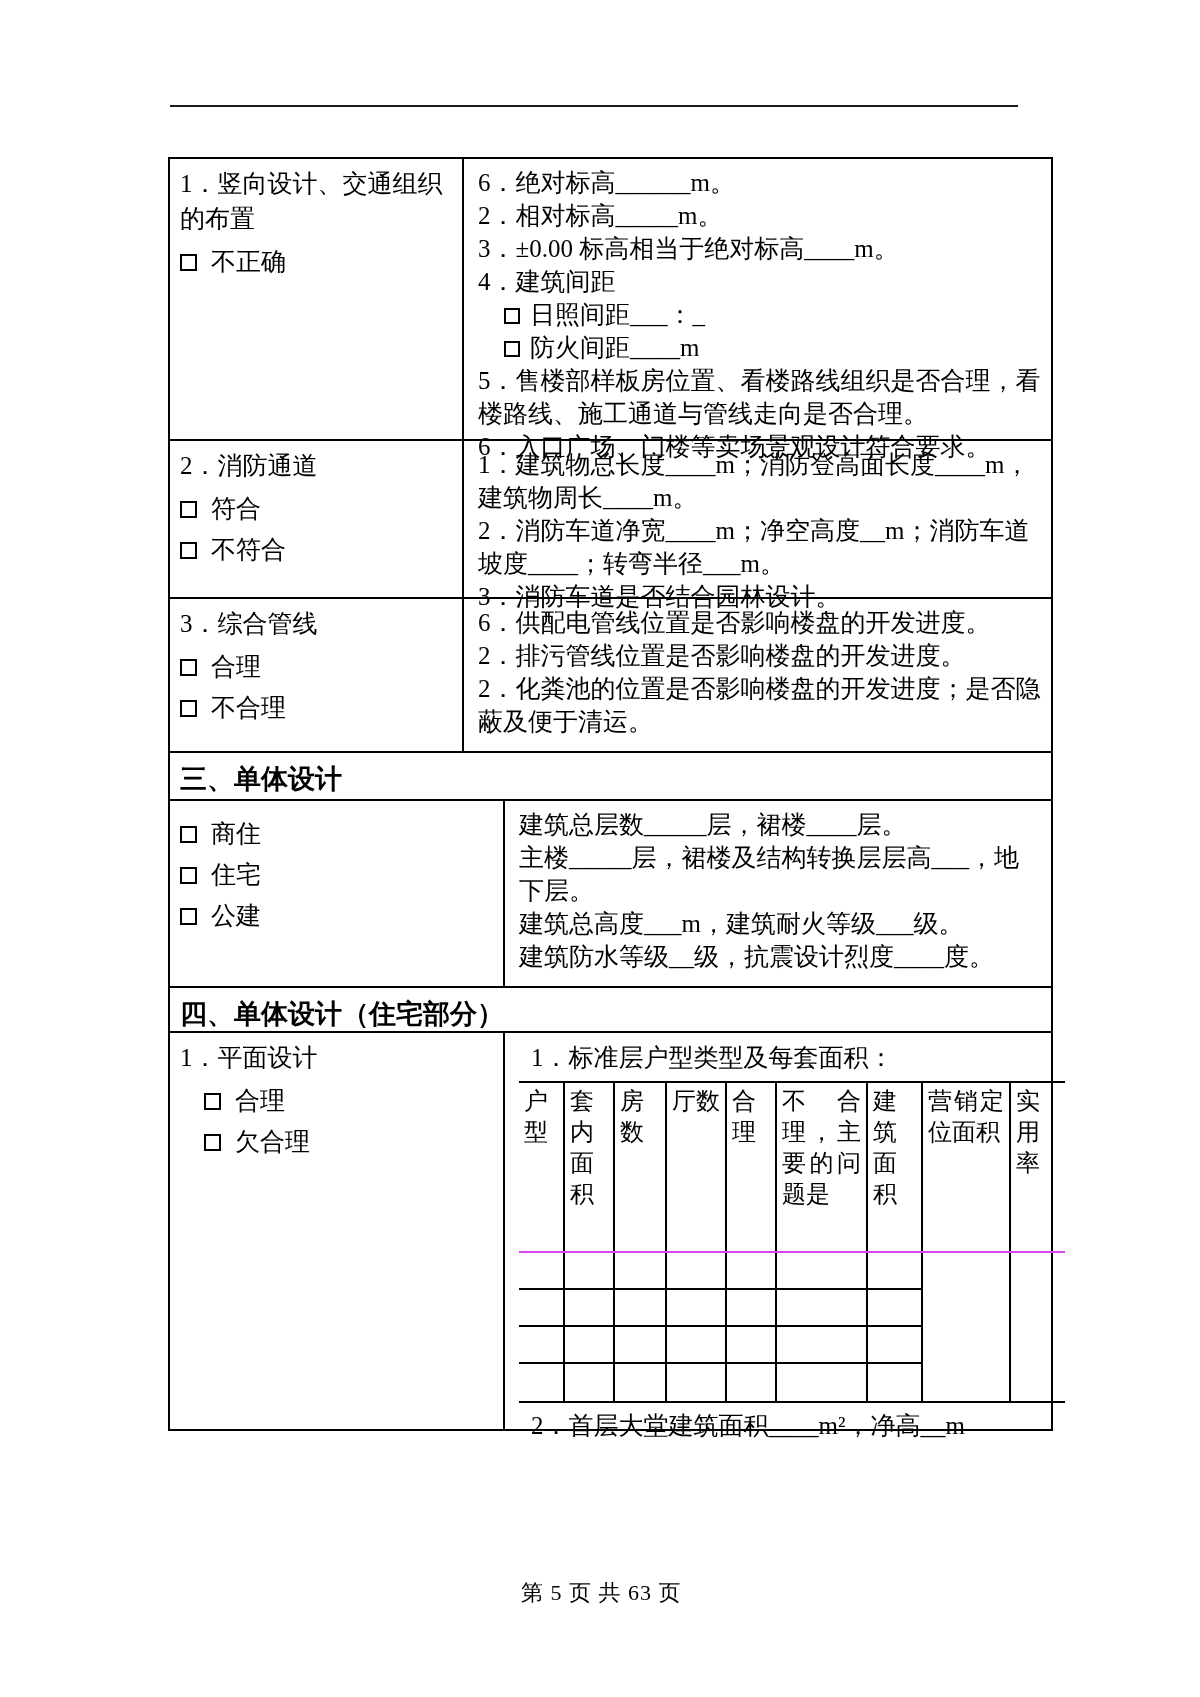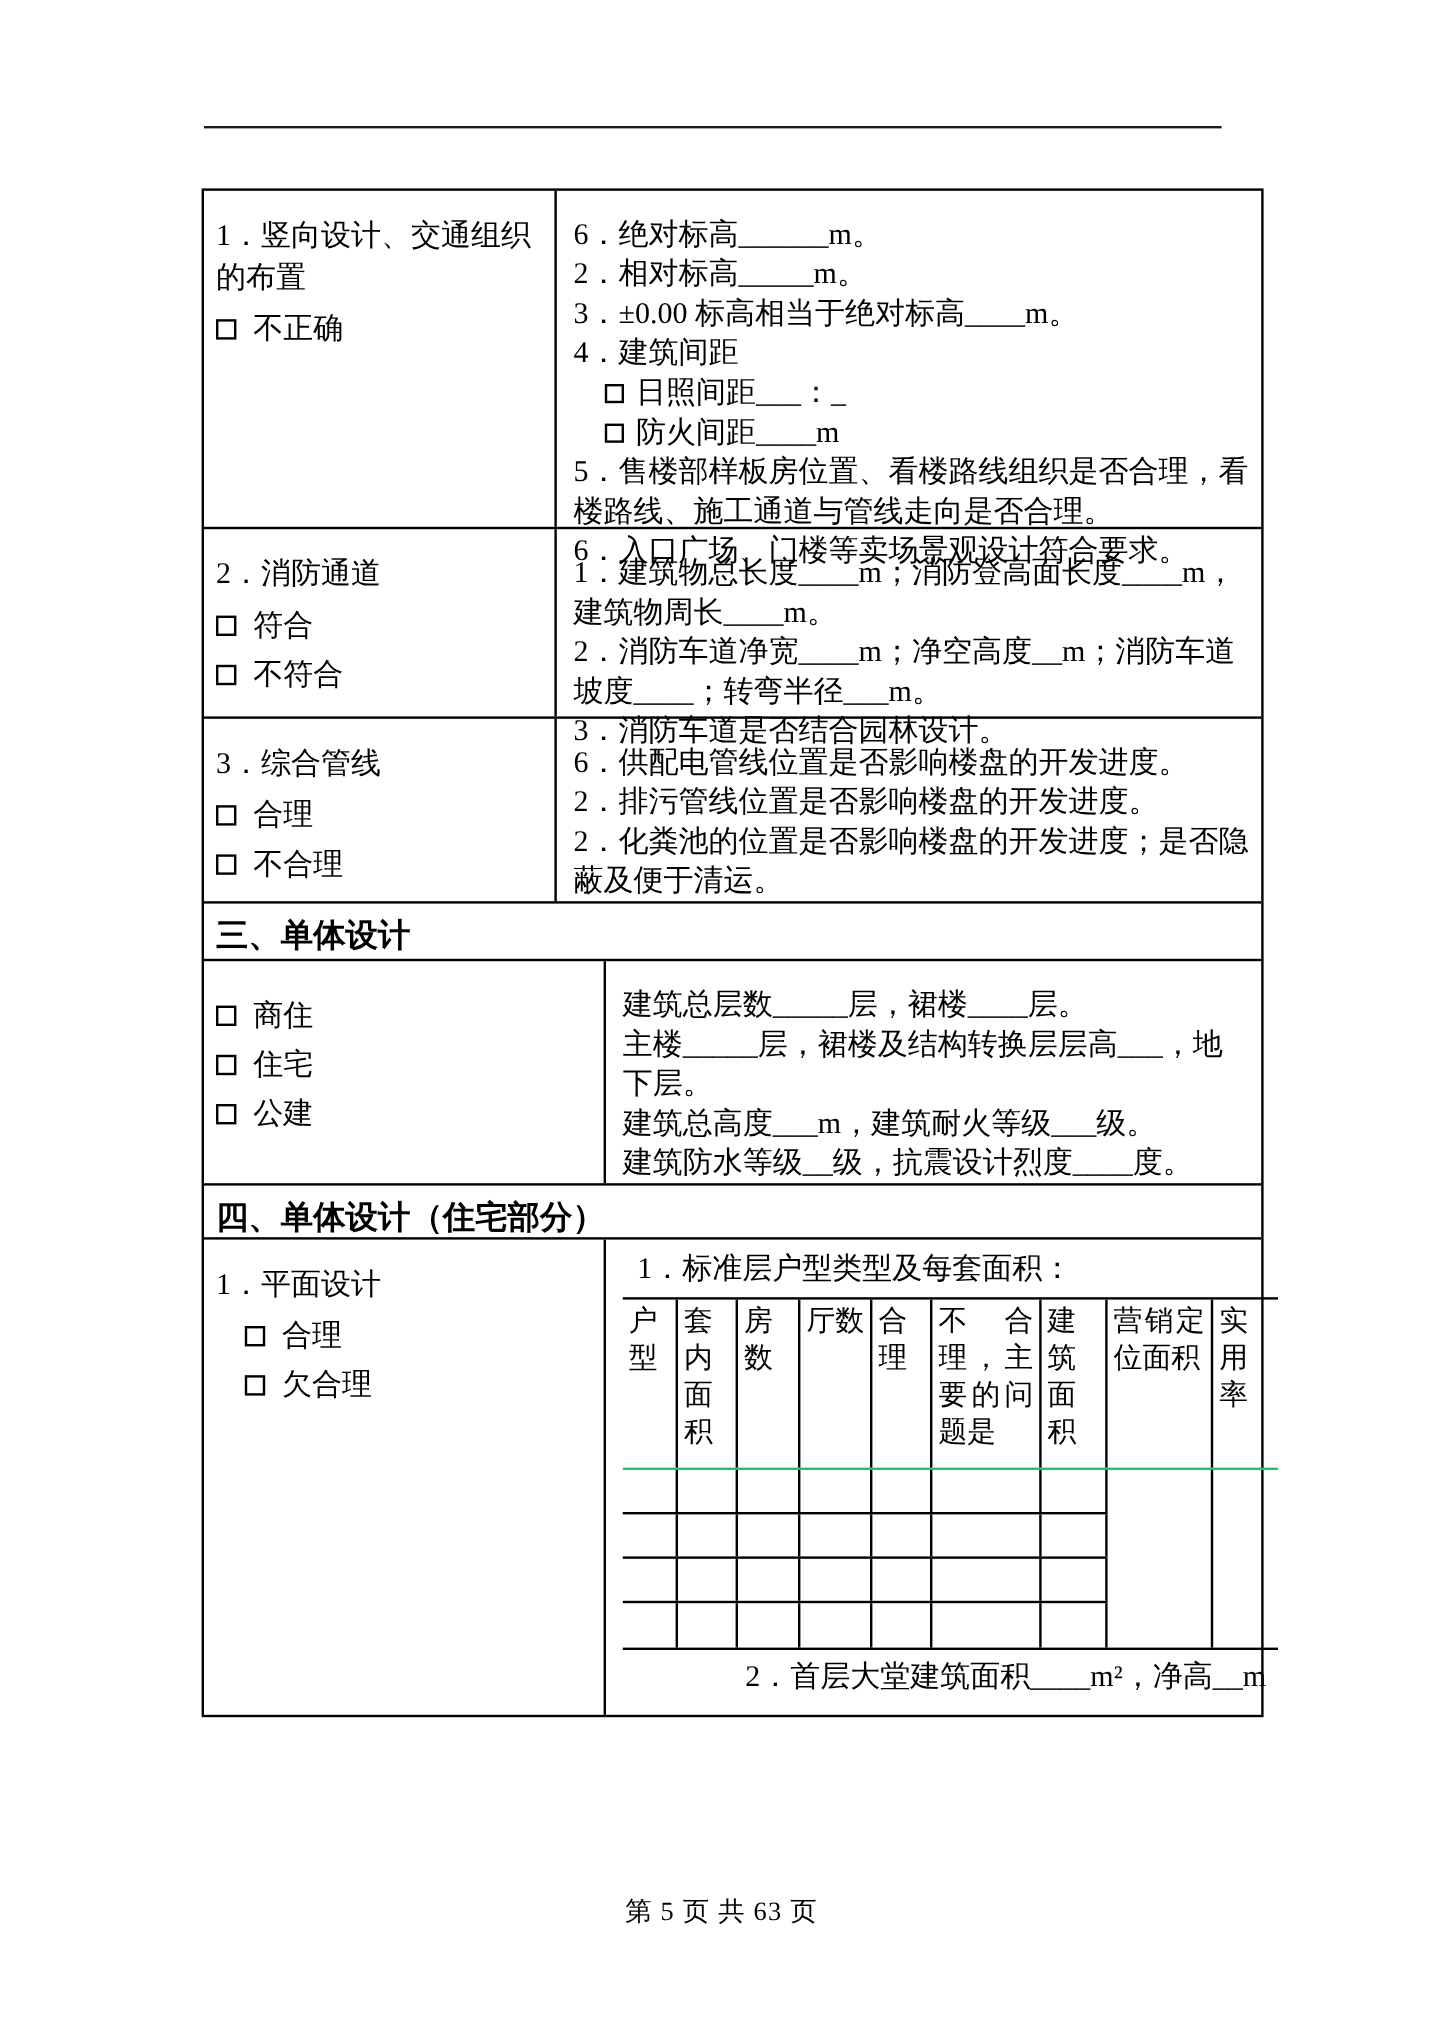--- a/index.html
+++ b/index.html
@@ -16,21 +16,21 @@
     background:#1c1c1c;
   }
   .doc-table{
     position:absolute;left:168px;top:157px;width:885px;
     border:2px solid #000;
     box-sizing:border-box;
     font-size:25px;
   }
   .row{display:flex;box-sizing:border-box;border-bottom:2px solid #000;}
   .row:last-child{border-bottom:none;}
-  .cell{box-sizing:border-box;padding:20px 10px 0 10px;}
+  .cell{box-sizing:border-box;padding:7px 10px 0 10px;}
   .cell.left{border-right:2px solid #000;flex:none;}
   .cell.right{flex:1;padding-left:14px;}
   .w-narrow{width:294px;}
   .w-wide{width:335px;}
   .ln{line-height:33px;}
   .ln.sub{padding-left:26px;}
   .title{line-height:35px;}
   .opt{margin-top:11px;line-height:30px;white-space:nowrap;}
   .opt.indent{padding-left:24px;}
   .cb{
@@ -46,36 +46,36 @@
   }
   
   .r5-right{padding:0;display:flex;flex-direction:column;}
   .r5-caption{padding:8px 10px 0 12px;line-height:34px;}
   .inner-table{
     margin-top:6px;
     border-top:2px solid #000;border-bottom:2px solid #000;
     box-sizing:border-box;width:100%;
     font-size:24px;
   }
-  .ihead{display:flex;height:142px;box-sizing:border-box;border-bottom:2px solid #22c55e;}
+  .ihead{display:flex;height:170px;box-sizing:border-box;border-bottom:2px solid #d946ef;}
   .ihead .hc{
     box-sizing:border-box;border-right:2px solid #000;
     padding:3px 5px;line-height:31px;
     text-align:justify;text-justify:inter-character;
     overflow:hidden;
   }
   .ihead .hc:last-child{border-right:none;}
   .ibody{display:flex;height:148px;box-sizing:border-box;}
   .igrid{width:404px;display:flex;flex-direction:column;}
   .irow{display:flex;height:37px;box-sizing:border-box;border-bottom:2px solid #000;}
   .irow:last-child{border-bottom:none;}
   .ec{box-sizing:border-box;border-right:2px solid #000;height:100%;}
   .merge{box-sizing:border-box;border-right:2px solid #000;height:148px;}
   .merge:last-child{border-right:none;}
-  .r5-bottom{padding:8px 10px 0 12px;line-height:30px;text-align:right;}
+  .r5-bottom{padding:8px 10px 0 12px;line-height:30px;}
   .page-footer{
     position:absolute;left:521px;top:1578px;
     font-size:22px;letter-spacing:1px;
     font-family:"Liberation Serif","DejaVu Serif",serif;
   }
 </style>
 </head>
 <body>
 
 <div class="page">

